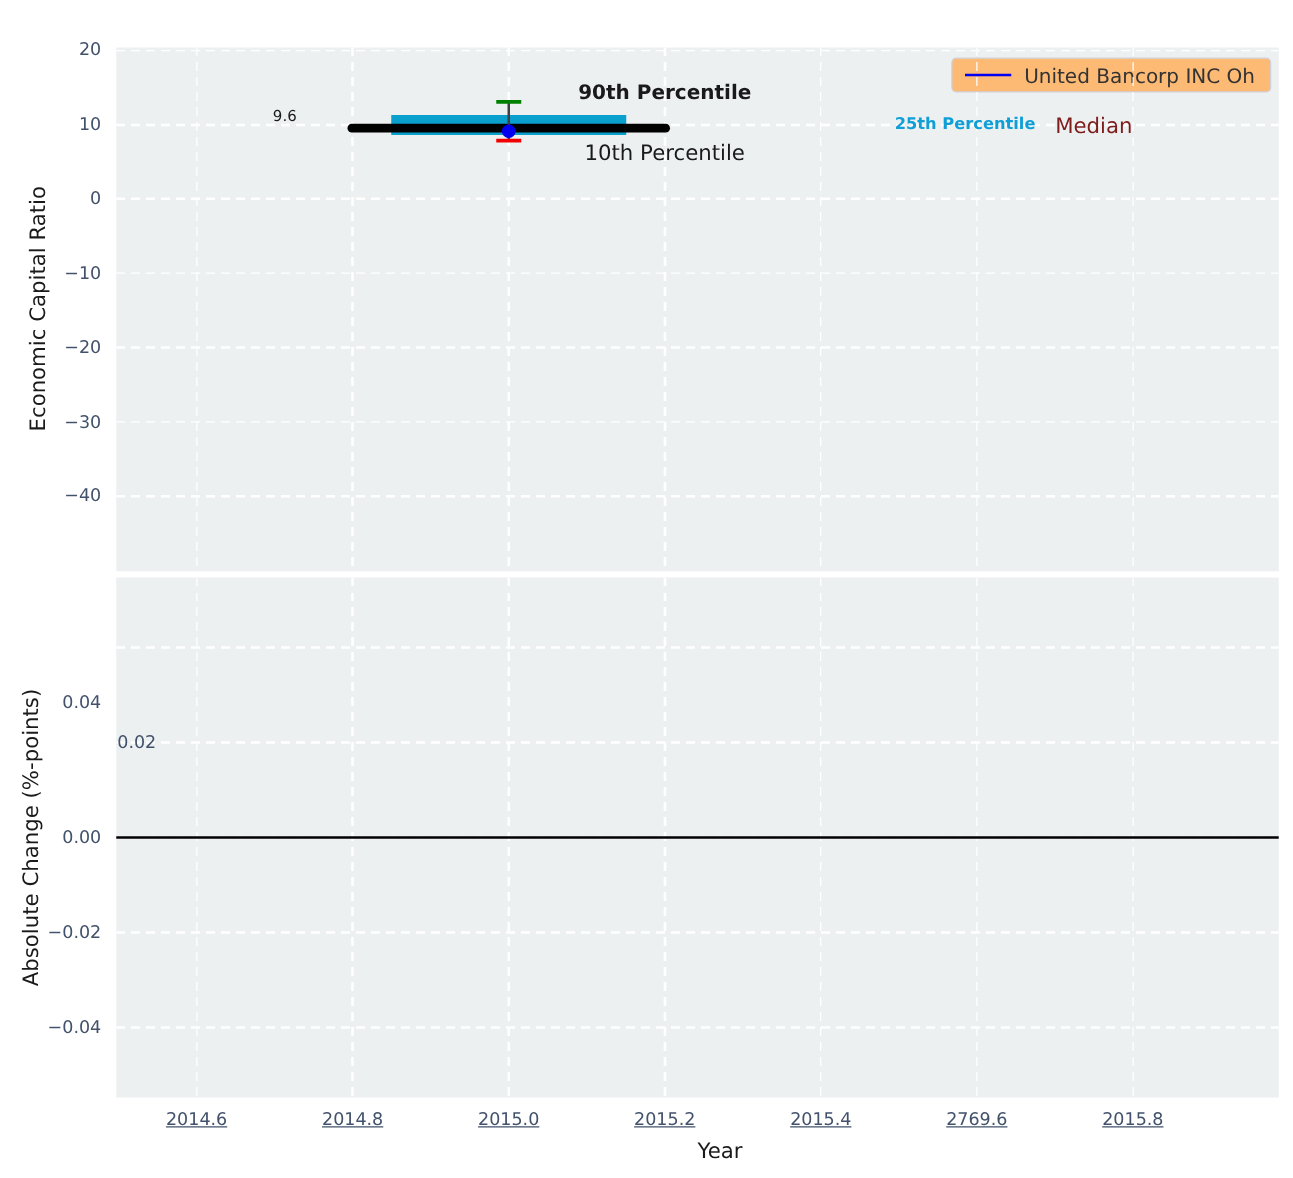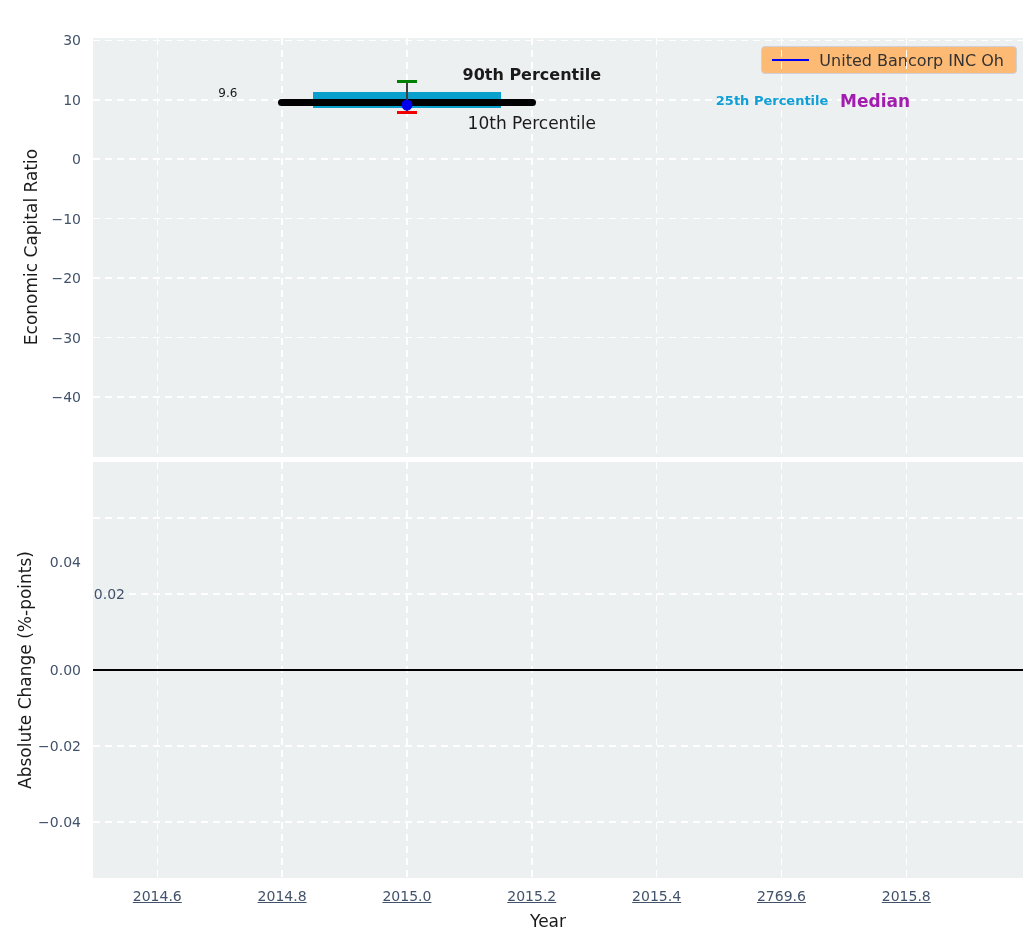--- a/index.html
+++ b/index.html
@@ -54,21 +54,21 @@
       <span class="legend-label">United Bancorp INC Oh</span>
     </div>
   <div class="gridline-v" style="left: 63.5386px;"></div>
       <div class="gridline-v" style="left: 188.371px;"></div>
       <div class="gridline-v" style="left: 313.203px;"></div>
       <div class="gridline-v" style="left: 438.035px;"></div>
       <div class="gridline-v" style="left: 562.867px;"></div>
       <div class="gridline-v" style="left: 687.7px;"></div>
       <div class="gridline-v" style="left: 812.532px;"></div>
       <div class="gridline-h" style="top: 1.6273px;"></div>
-      <div class="tick-label y" style="left: -12px; top: 2.3773px;">30</div>
+      <div class="tick-label y" style="left: -12px; top: 2.3773px;">20</div>
       <div class="gridline-h" style="top: 61.0599px;"></div>
       <div class="tick-label y" style="left: -12px; top: 61.8099px;">10</div>
       <div class="gridline-h" style="top: 120.493px;"></div>
       <div class="tick-label y" style="left: -12px; top: 121.243px;">0</div>
       <div class="gridline-h" style="top: 179.925px;"></div>
       <div class="tick-label y" style="left: -12px; top: 180.675px;">−10</div>
       <div class="gridline-h" style="top: 239.358px;"></div>
       <div class="tick-label y" style="left: -12px; top: 240.108px;">−20</div>
       <div class="gridline-h" style="top: 298.79px;"></div>
       <div class="tick-label y" style="left: -12px; top: 299.54px;">−30</div>
@@ -77,21 +77,21 @@
       <div class="band" style="left: 220.329px; width: 187.248px; top: 54.0837px; height: 15.4525px; background: rgb(10, 160, 206);"></div>
       <div class="median-line" style="left: 185.121px; width: 257.664px; top: 60.6872px; height: 7px; background: rgb(0, 0, 0);"></div>
       <div class="whisker-line" style="left: 313.203px; width: 1.5px; top: 43.9801px; height: 30.3106px; background: rgb(63, 63, 63);"></div>
       <div class="whisker-cap" style="left: 313.953px; top: 42.4801px; width: 20px; height: 3px; background: rgb(0, 128, 0);"></div>
       <div class="whisker-cap" style="left: 313.953px; top: 72.7908px; width: 20px; height: 3px; background: rgb(242, 0, 0);"></div>
       <div class="data-point" style="left: 313.953px; top: 66.5645px; width: 11px; height: 11px; background: rgb(0, 0, 238);"></div>
       <div class="annotation" style="left: 134.819px; top: 54.678px; font-size: 12px; color: rgb(26, 26, 26); font-weight: normal;">9.6</div>
       <div class="annotation" style="left: 438.785px; top: 36.2539px; font-size: 16px; color: rgb(26, 26, 26); font-weight: bold;">90th Percentile</div>
       <div class="annotation" style="left: 438.785px; top: 84.9887px; font-size: 17px; color: rgb(26, 26, 26); font-weight: normal;">10th Percentile</div>
       <div class="annotation" style="left: 679.087px; top: 61.8099px; font-size: 13px; color: rgb(15, 159, 214); font-weight: bold;">25th Percentile</div>
-      <div class="annotation" style="left: 782.074px; top: 62.9986px; font-size: 17px; color: #a21caf; font-weight: bold;">Median</div>
+      <div class="annotation" style="left: 782.074px; top: 62.9986px; font-size: 17px; color: #7f1d1d; font-weight: normal;">Median</div>
     </div>
 
   <div class="axes" id="ax-bottom">
       <div class="gridline-v" style="left: 63.5386px;"></div>
       <div class="tick-label x" style="left: 64.2886px; top: 426px;">2014.6</div>
       <div class="gridline-v" style="left: 188.371px;"></div>
       <div class="tick-label x" style="left: 189.121px; top: 426px;">2014.8</div>
       <div class="gridline-v" style="left: 313.203px;"></div>
       <div class="tick-label x" style="left: 313.953px; top: 426px;">2015.0</div>
       <div class="gridline-v" style="left: 438.035px;"></div>
@@ -110,14 +110,14 @@
       <div class="tick-label y" style="left: -12px; top: 208px;">0.00</div>
       <div class="gridline-h" style="top: 283.301px;"></div>
       <div class="tick-label y" style="left: -12px; top: 284.051px;">−0.02</div>
       <div class="gridline-h" style="top: 359.352px;"></div>
       <div class="tick-label y" style="left: -12px; top: 360.102px;">−0.04</div>
       <div class="zero-line" style="top: 206.9px; height: 2.2px; background: rgb(0, 0, 0);"></div>
     </div>
 
   <div class="axis-label vert" style="left:31px; top:247px;">Economic Capital Ratio</div>
   <div class="axis-label vert" style="left:25px; top:670px;">Absolute Change (%-points)</div>
-  <div class="axis-label horz" style="left:548px; top:911px;">Year</div>
+  <div class="axis-label horz" style="left:576px; top:911px;">Year</div>
 </div>
 
 </body></html>

